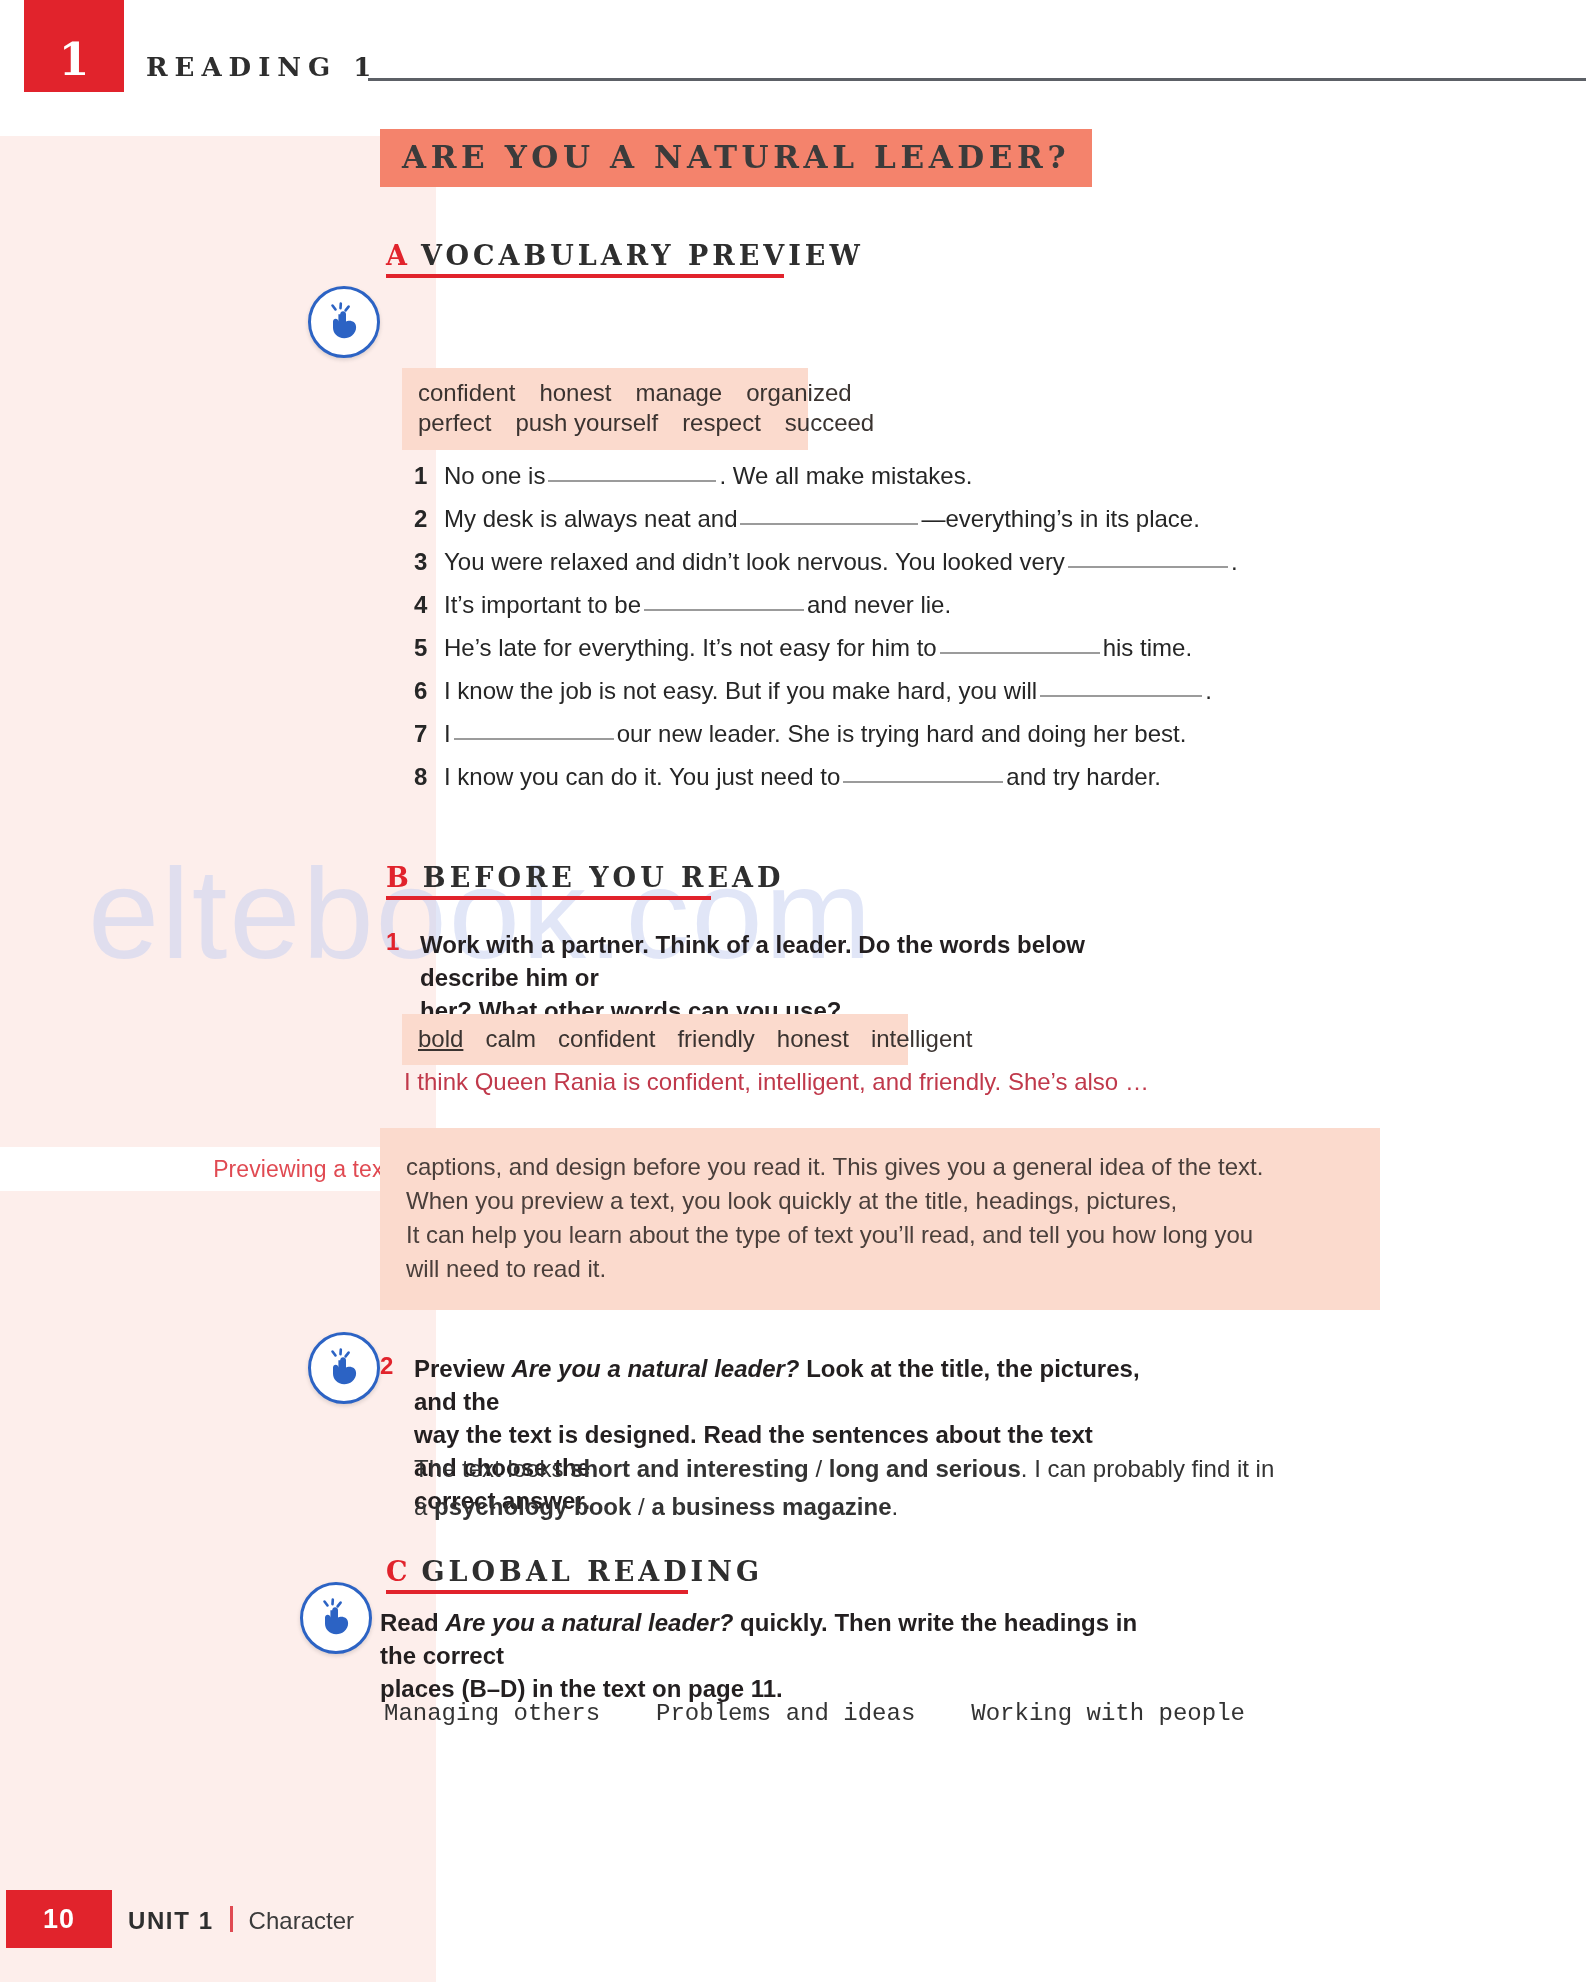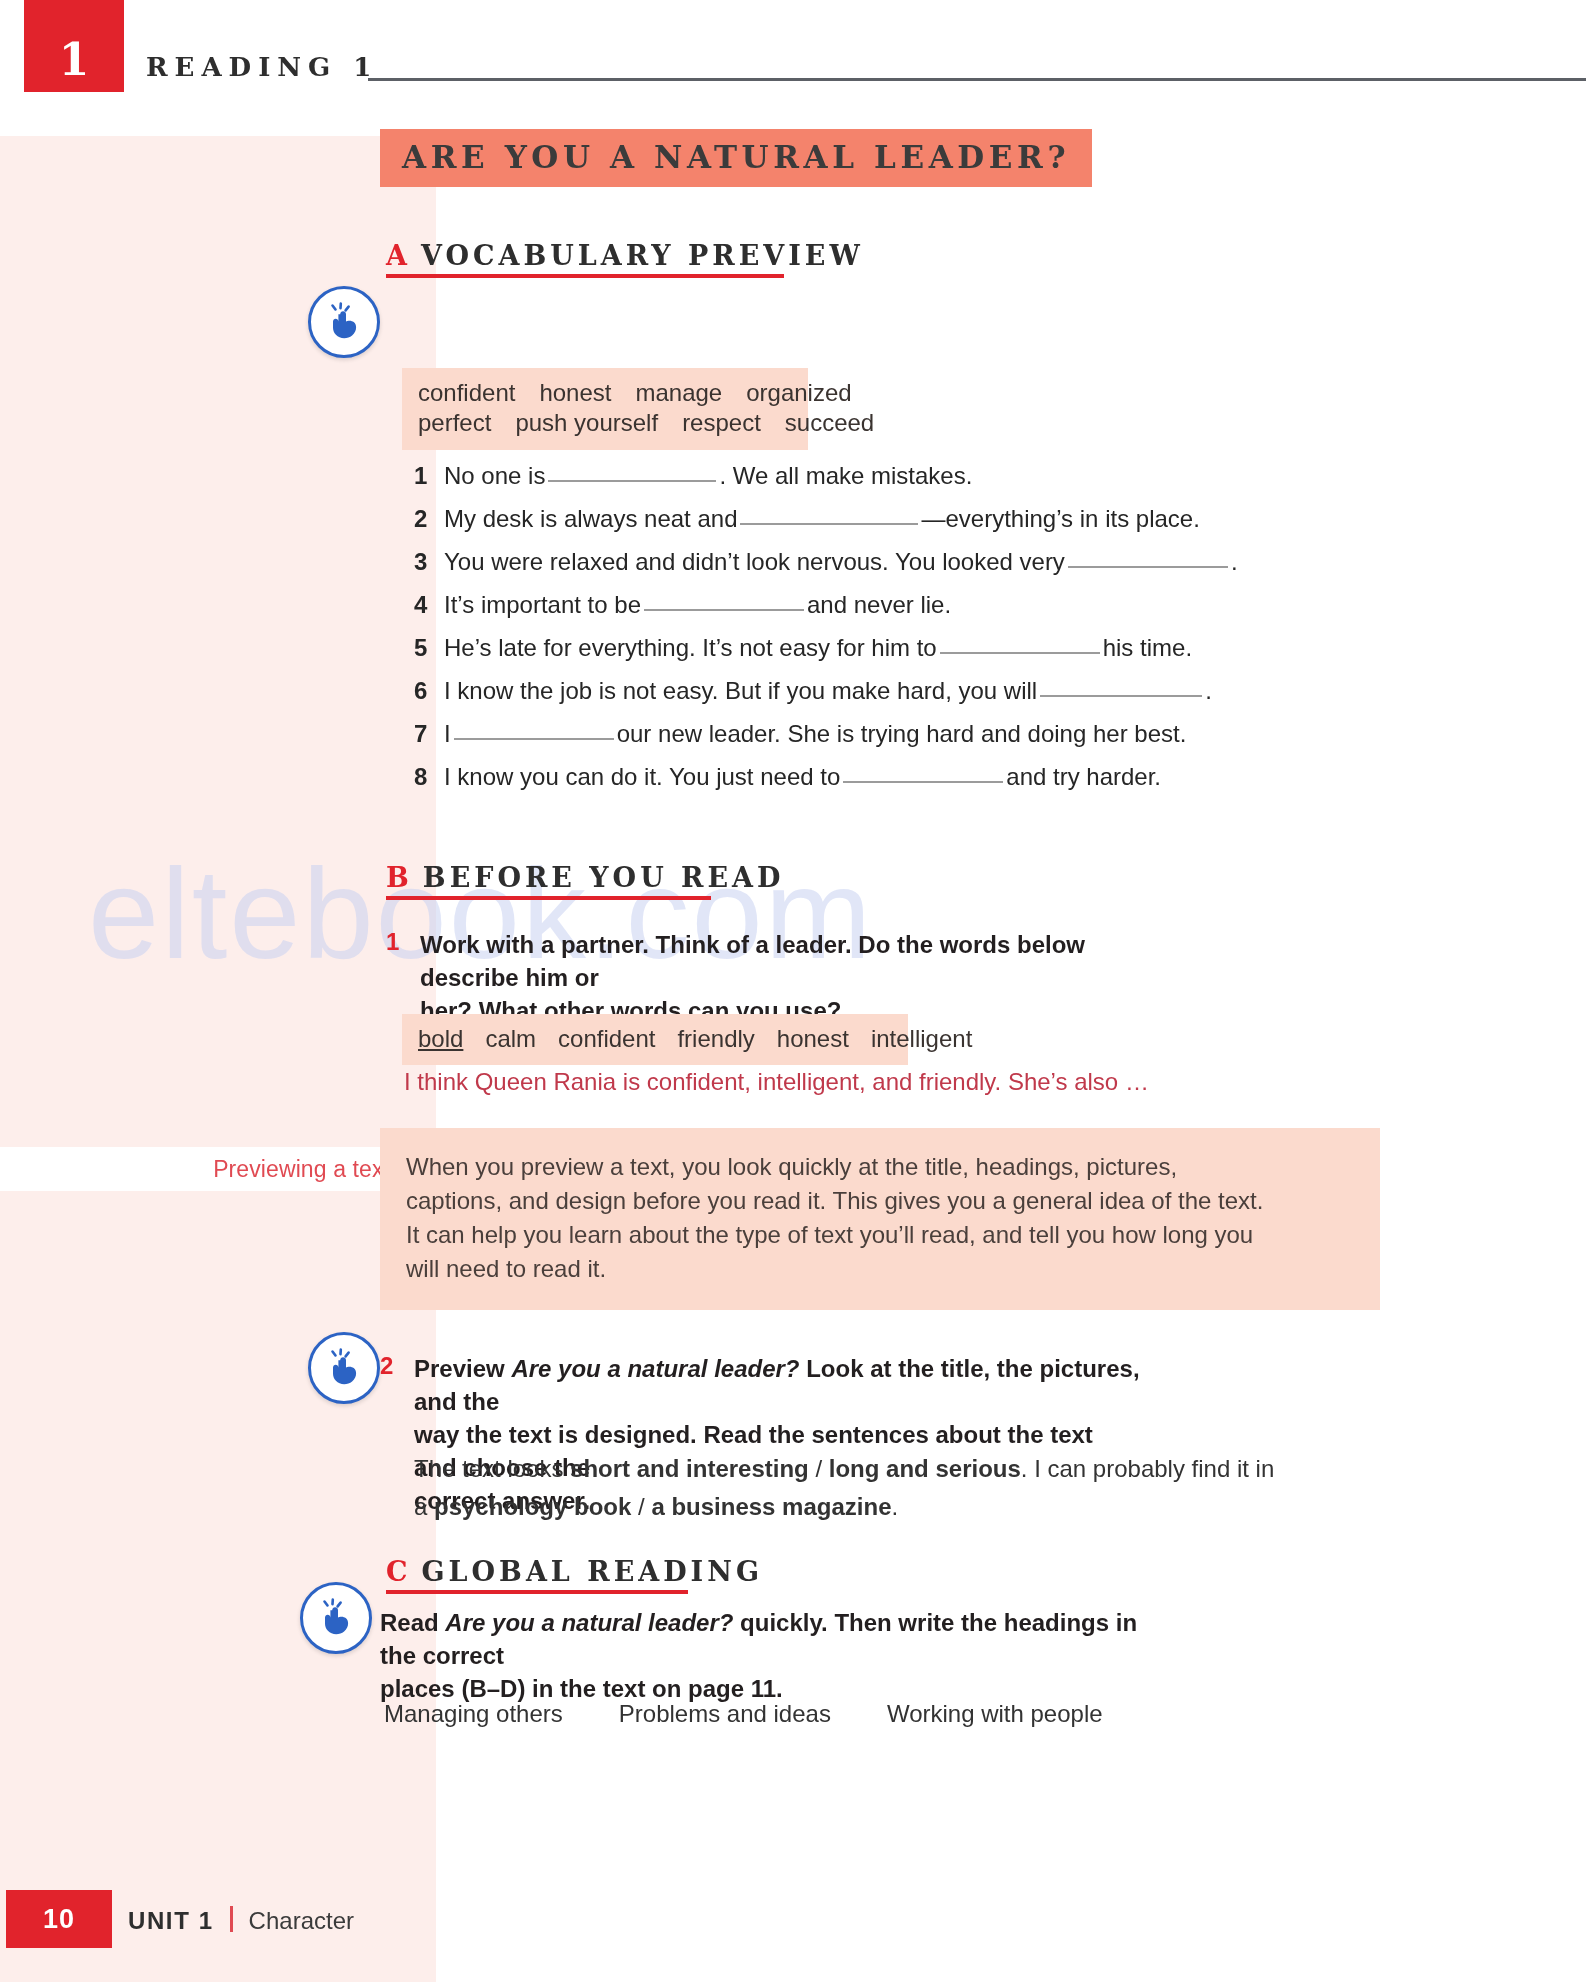--- a/index.html
+++ b/index.html
@@ -266,21 +266,21 @@
     font-size: 24px;
     color: #231f20;
     line-height: 1.38;
   }
   .ex-body i { font-style: italic; }
 
   
   .headings-row {
     position: absolute;
     display: flex;
-    font-family: Liberation Sans, sans-serif;
+    font-family: Liberation Mono, monospace;
     font-size: 24px;
     color: #333333;
     white-space: nowrap;
     justify-content: flex-end;
   }
 
   
   .footer-pagebox {
     position: absolute;
     left: 6px;
@@ -474,22 +474,22 @@
         <span style="margin-right:22px;">confident</span>
         <span style="margin-right:22px;">friendly</span>
         <span style="margin-right:22px;">honest</span>
         <span>intelligent</span>
       </div>
     </div>
 
     <div class="example-sent" style="left:24px; top:1068px;">I think Queen Rania is confident, intelligent, and friendly. She’s also …</div>
 
     <div class="skill-box">
+      <p>captions, and design before you read it. This gives you a general idea of the text.</p>
       <p>When you preview a text, you look quickly at the title, headings, pictures,</p>
-      <p>captions, and design before you read it. This gives you a general idea of the text.</p>
       <p>It can help you learn about the type of text you’ll read, and tell you how long you</p>
       <p>will need to read it.</p>
     </div>
 
     <div class="hand-icon" style="left:-72px; top:1332px;">
       <svg width="44" height="44" viewBox="0 0 44 44" aria-hidden="true">
         <g fill="#2c63c4">
           <path d="M13.5 9.5 L10.5 5.5" stroke="#2c63c4" stroke-width="2.6" stroke-linecap="round" fill="none"></path>
           <path d="M18.5 8.2 L18.8 3.6" stroke="#2c63c4" stroke-width="2.6" stroke-linecap="round" fill="none"></path>
           <path d="M23.6 10.4 L26.6 6.6" stroke="#2c63c4" stroke-width="2.6" stroke-linecap="round" fill="none"></path>

